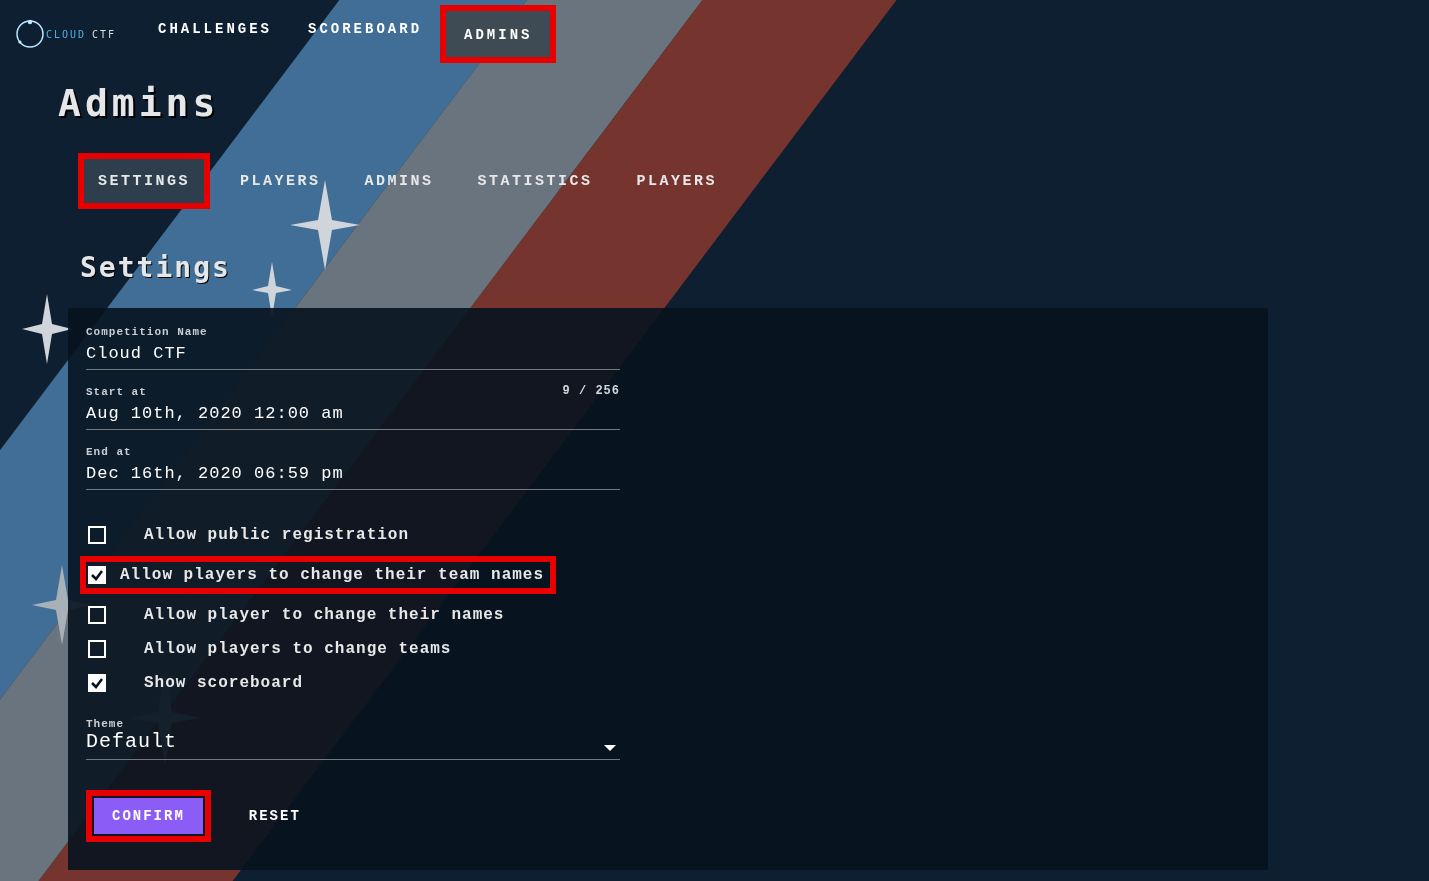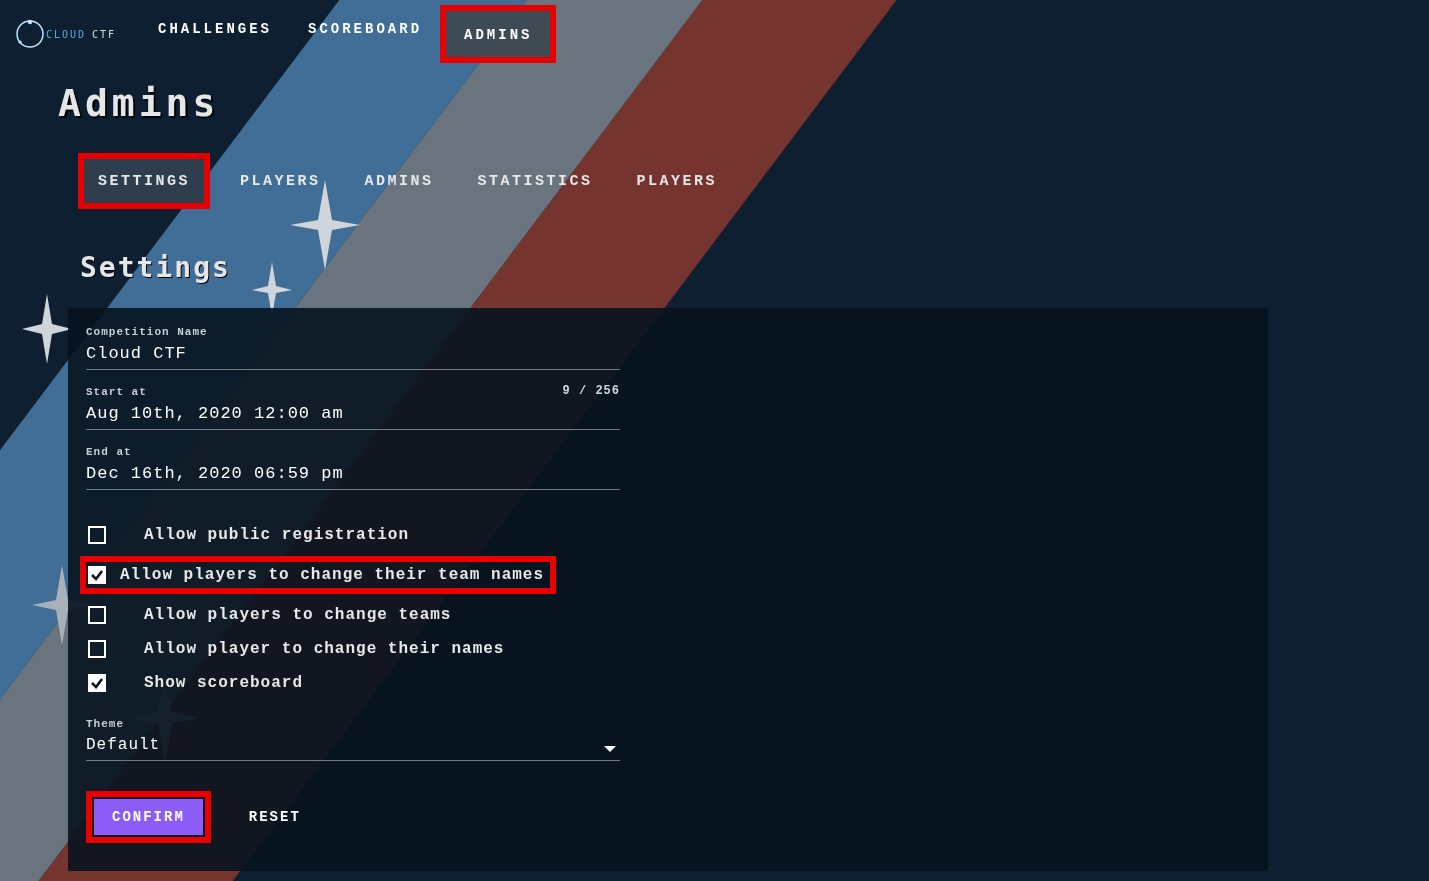--- a/index.html
+++ b/index.html
@@ -150,25 +150,25 @@
   }
 
   .theme-field {
     width: 534px; margin-top: 18px;
     border-bottom: 1px solid #727a80;
     padding-bottom: 6px;
     position: relative;
   }
   .theme-label {
     font-size: 11px; letter-spacing: 1px;
-    color: #c9cfd4; display: block; margin-bottom: 6px;
+    color: #c9cfd4; display: block; 
     font-weight: bold;
   }
   .theme-value {
-    font-size: 16px; letter-spacing: 1px; color: #fff;
+    font-size: 20px; letter-spacing: 1px; color: #fff;
   }
   .theme-caret {
     position: absolute; right: 4px; bottom: 8px;
     width: 0; height: 0;
     border-left: 6px solid transparent;
     border-right: 6px solid transparent;
     border-top: 6px solid #fff;
   }
 
   .actions { margin-top: 30px; display: flex; align-items: center; }
@@ -295,28 +295,28 @@
             </svg>
         </span>
         <span>Allow players to change their team names</span>
       </span>
     </div>
 
     <div class="check-row">
       <span class="cb">
         
       </span>
-      <span>Allow players to change teams</span>
+      <span>Allow player to change their names</span>
     </div>
 
     <div class="check-row">
       <span class="cb">
         
       </span>
-      <span>Allow player to change their names</span>
+      <span>Allow players to change teams</span>
     </div>
 
     <div class="check-row">
       <span class="cb checked">
         <svg viewBox="0 0 14 14">
             <polyline points="2,7 6,11 12,3" fill="none" stroke="#07121e" stroke-width="2.5"></polyline>
           </svg>
       </span>
       <span>Show scoreboard</span>
     </div>

